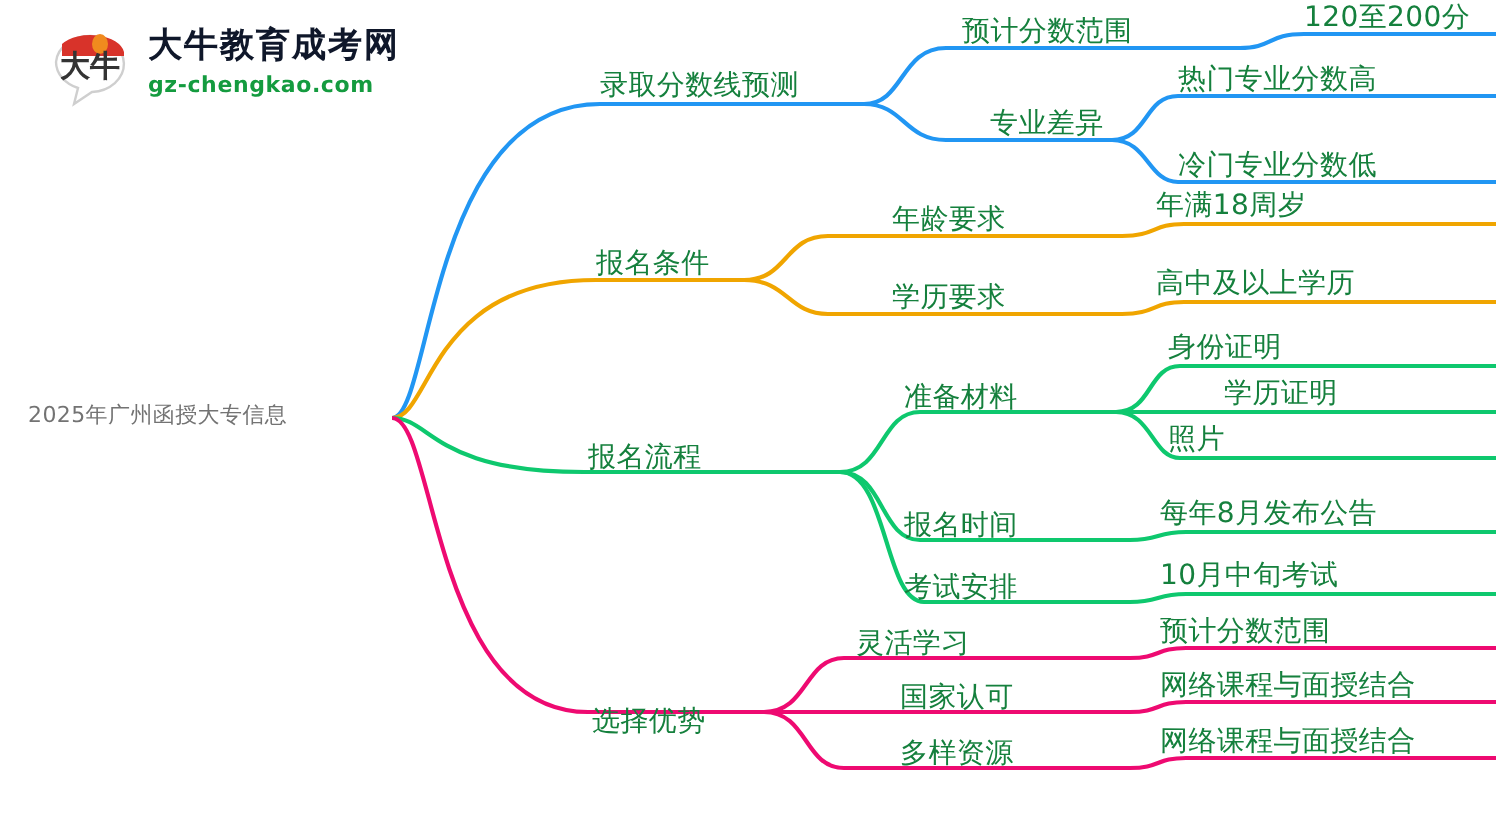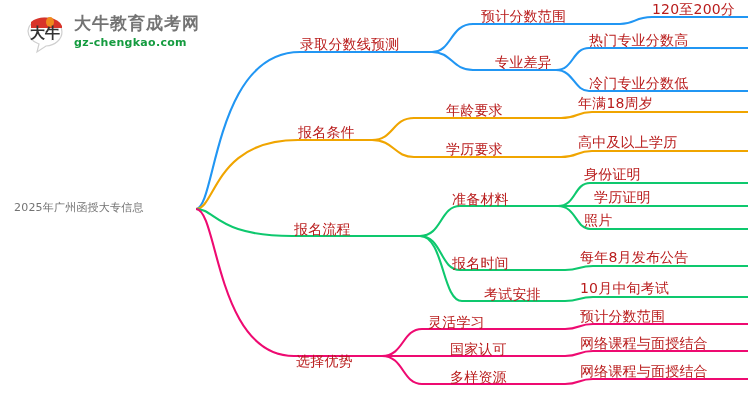--- a/index.html
+++ b/index.html
@@ -9,42 +9,42 @@
     font-family:"DejaVu Sans","Liberation Sans",sans-serif;
     overflow:hidden;
     position:relative;
   }
   #mindmap{
     position:absolute;left:0;top:0;width:750px;height:410px;
   }
   .node-text{
     position:absolute;
     font-size:14px;
-    color:#b91c1c;
+    color:#15803d;
     white-space:nowrap;
     line-height:1;
     letter-spacing:0.2px;
   }
   .root-text{
     font-size:11px;
     color:#737373;
   }
   
   #logo{
     position:absolute;left:24px;top:12px;
     width:180px;height:46px;
   }
   #logo-mark{
     position:absolute;left:0;top:2px;width:44px;height:40px;
   }
   #logo-words{
     position:absolute;left:50px;top:1px;
   }
   #logo-title{
-    font-size:17px;font-weight:bold;color:#737373;
+    font-size:17px;font-weight:bold;color:#0f172a;
     letter-spacing:1px;line-height:20px;white-space:nowrap;
   }
   #logo-sub{
     font-size:11px;font-weight:bold;color:#149b3f;
     letter-spacing:0.3px;line-height:14px;margin-top:3px;white-space:nowrap;
   }
 </style>
 </head>
 <body>
 
@@ -123,41 +123,41 @@
     <path d="M593,351 L748,351"></path>
     <path d="M382,356 C404,356 402,384 422,384"></path>
     <path d="M422,384 L565,384"></path>
     <path d="M565,384 C580,384 578,379 593,379"></path>
     <path d="M593,379 L748,379"></path>
   </g>
 </svg>
 
 <div class="node-text root-text" style="left:14px;top:202px;">2025年广州函授大专信息</div>
 
-<div class="node-text" style="left:300px;top:37px;">录取分数线预测</div>
+<div class="node-text" style="left:300px;top:37px;font-family:Liberation Serif, serif;">录取分数线预测</div>
 <div class="node-text" style="left:481px;top:9px;">预计分数范围</div>
 <div class="node-text" style="left:652px;top:2px;">120至200分</div>
 <div class="node-text" style="left:495px;top:55px;">专业差异</div>
 <div class="node-text" style="left:589px;top:33px;">热门专业分数高</div>
 <div class="node-text" style="left:589px;top:76px;">冷门专业分数低</div>
 
 <div class="node-text" style="left:298px;top:125px;">报名条件</div>
 <div class="node-text" style="left:446px;top:103px;">年龄要求</div>
 <div class="node-text" style="left:578px;top:96px;">年满18周岁</div>
 <div class="node-text" style="left:446px;top:142px;">学历要求</div>
 <div class="node-text" style="left:578px;top:135px;">高中及以上学历</div>
 
 <div class="node-text" style="left:294px;top:222px;">报名流程</div>
 <div class="node-text" style="left:452px;top:192px;">准备材料</div>
 <div class="node-text" style="left:584px;top:167px;">身份证明</div>
-<div class="node-text" style="left:594px;top:190px;">学历证明</div>
+<div class="node-text" style="left:612px;top:190px;">学历证明</div>
 <div class="node-text" style="left:584px;top:213px;">照片</div>
 <div class="node-text" style="left:452px;top:256px;">报名时间</div>
 <div class="node-text" style="left:580px;top:250px;">每年8月发布公告</div>
-<div class="node-text" style="left:452px;top:287px;margin-left:32px;">考试安排</div>
+<div class="node-text" style="left:452px;top:287px;">考试安排</div>
 <div class="node-text" style="left:580px;top:281px;">10月中旬考试</div>
 
 <div class="node-text" style="left:296px;top:342px;margin-top:12px;">选择优势</div>
 <div class="node-text" style="left:428px;top:315px;">灵活学习</div>
 <div class="node-text" style="left:580px;top:309px;">预计分数范围</div>
 <div class="node-text" style="left:450px;top:342px;">国家认可</div>
 <div class="node-text" style="left:580px;top:336px;">网络课程与面授结合</div>
 <div class="node-text" style="left:450px;top:370px;text-align:center;">多样资源</div>
 <div class="node-text" style="left:580px;top:364px;">网络课程与面授结合</div>
 

